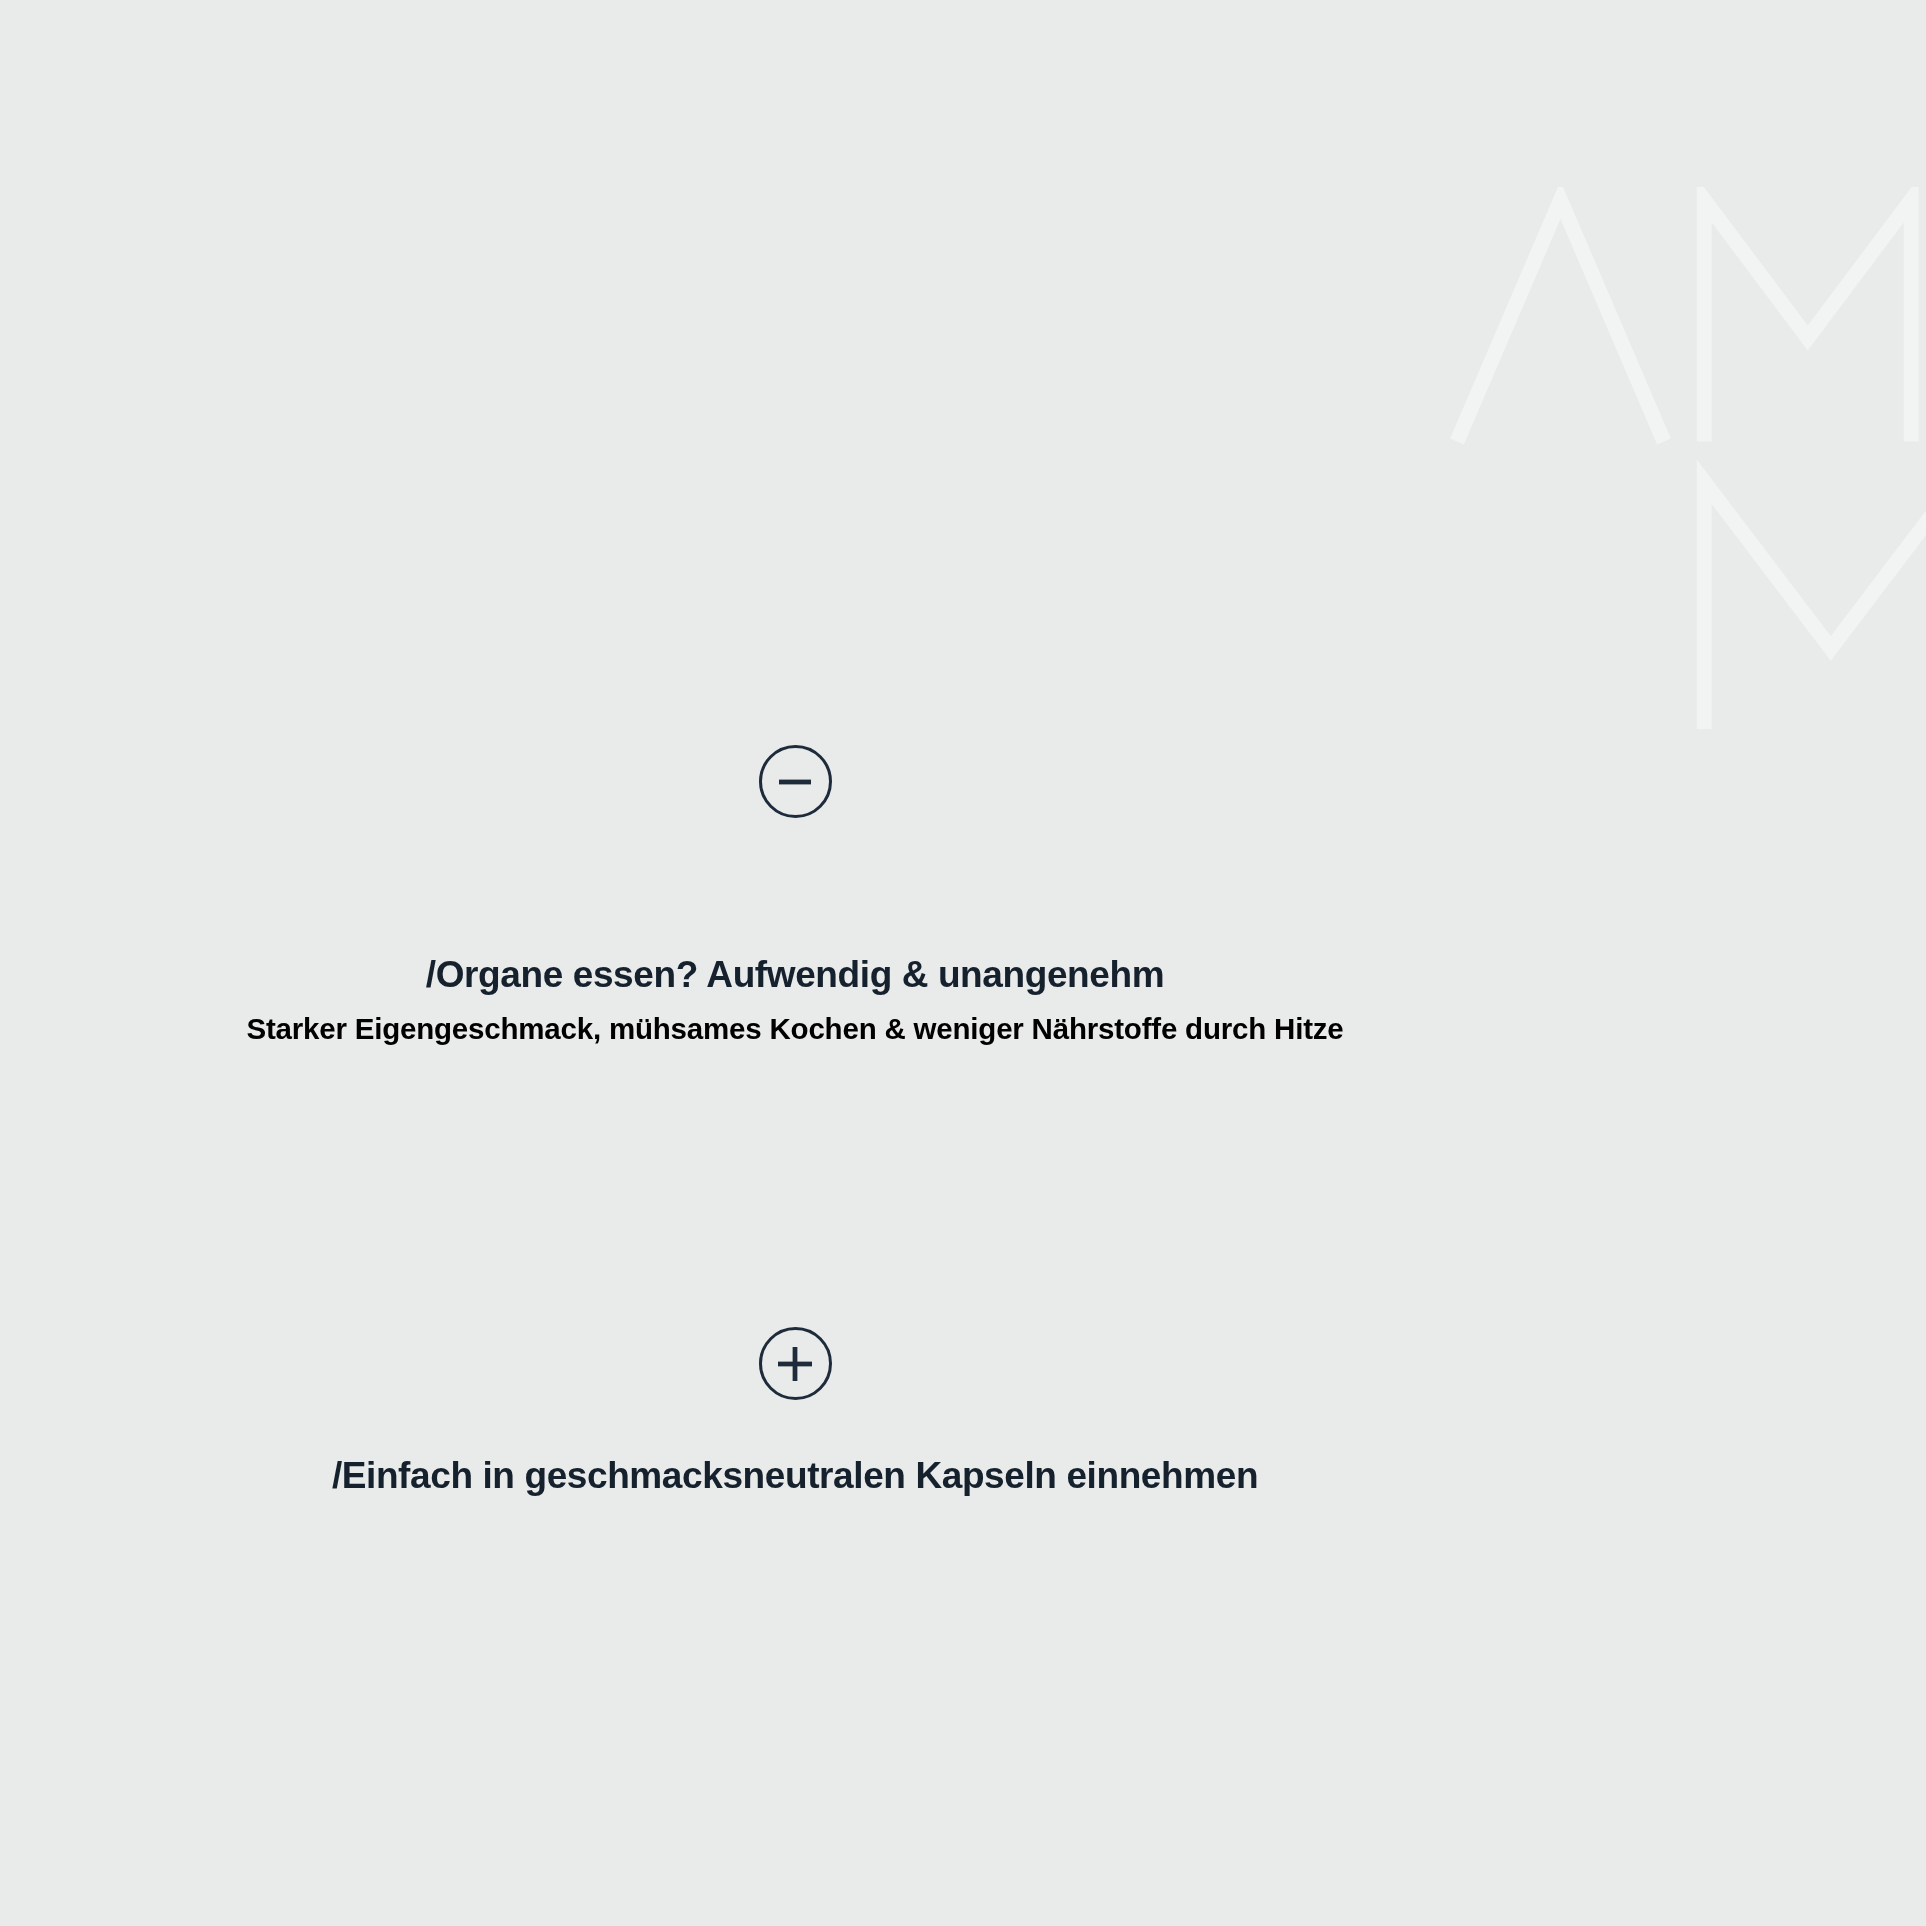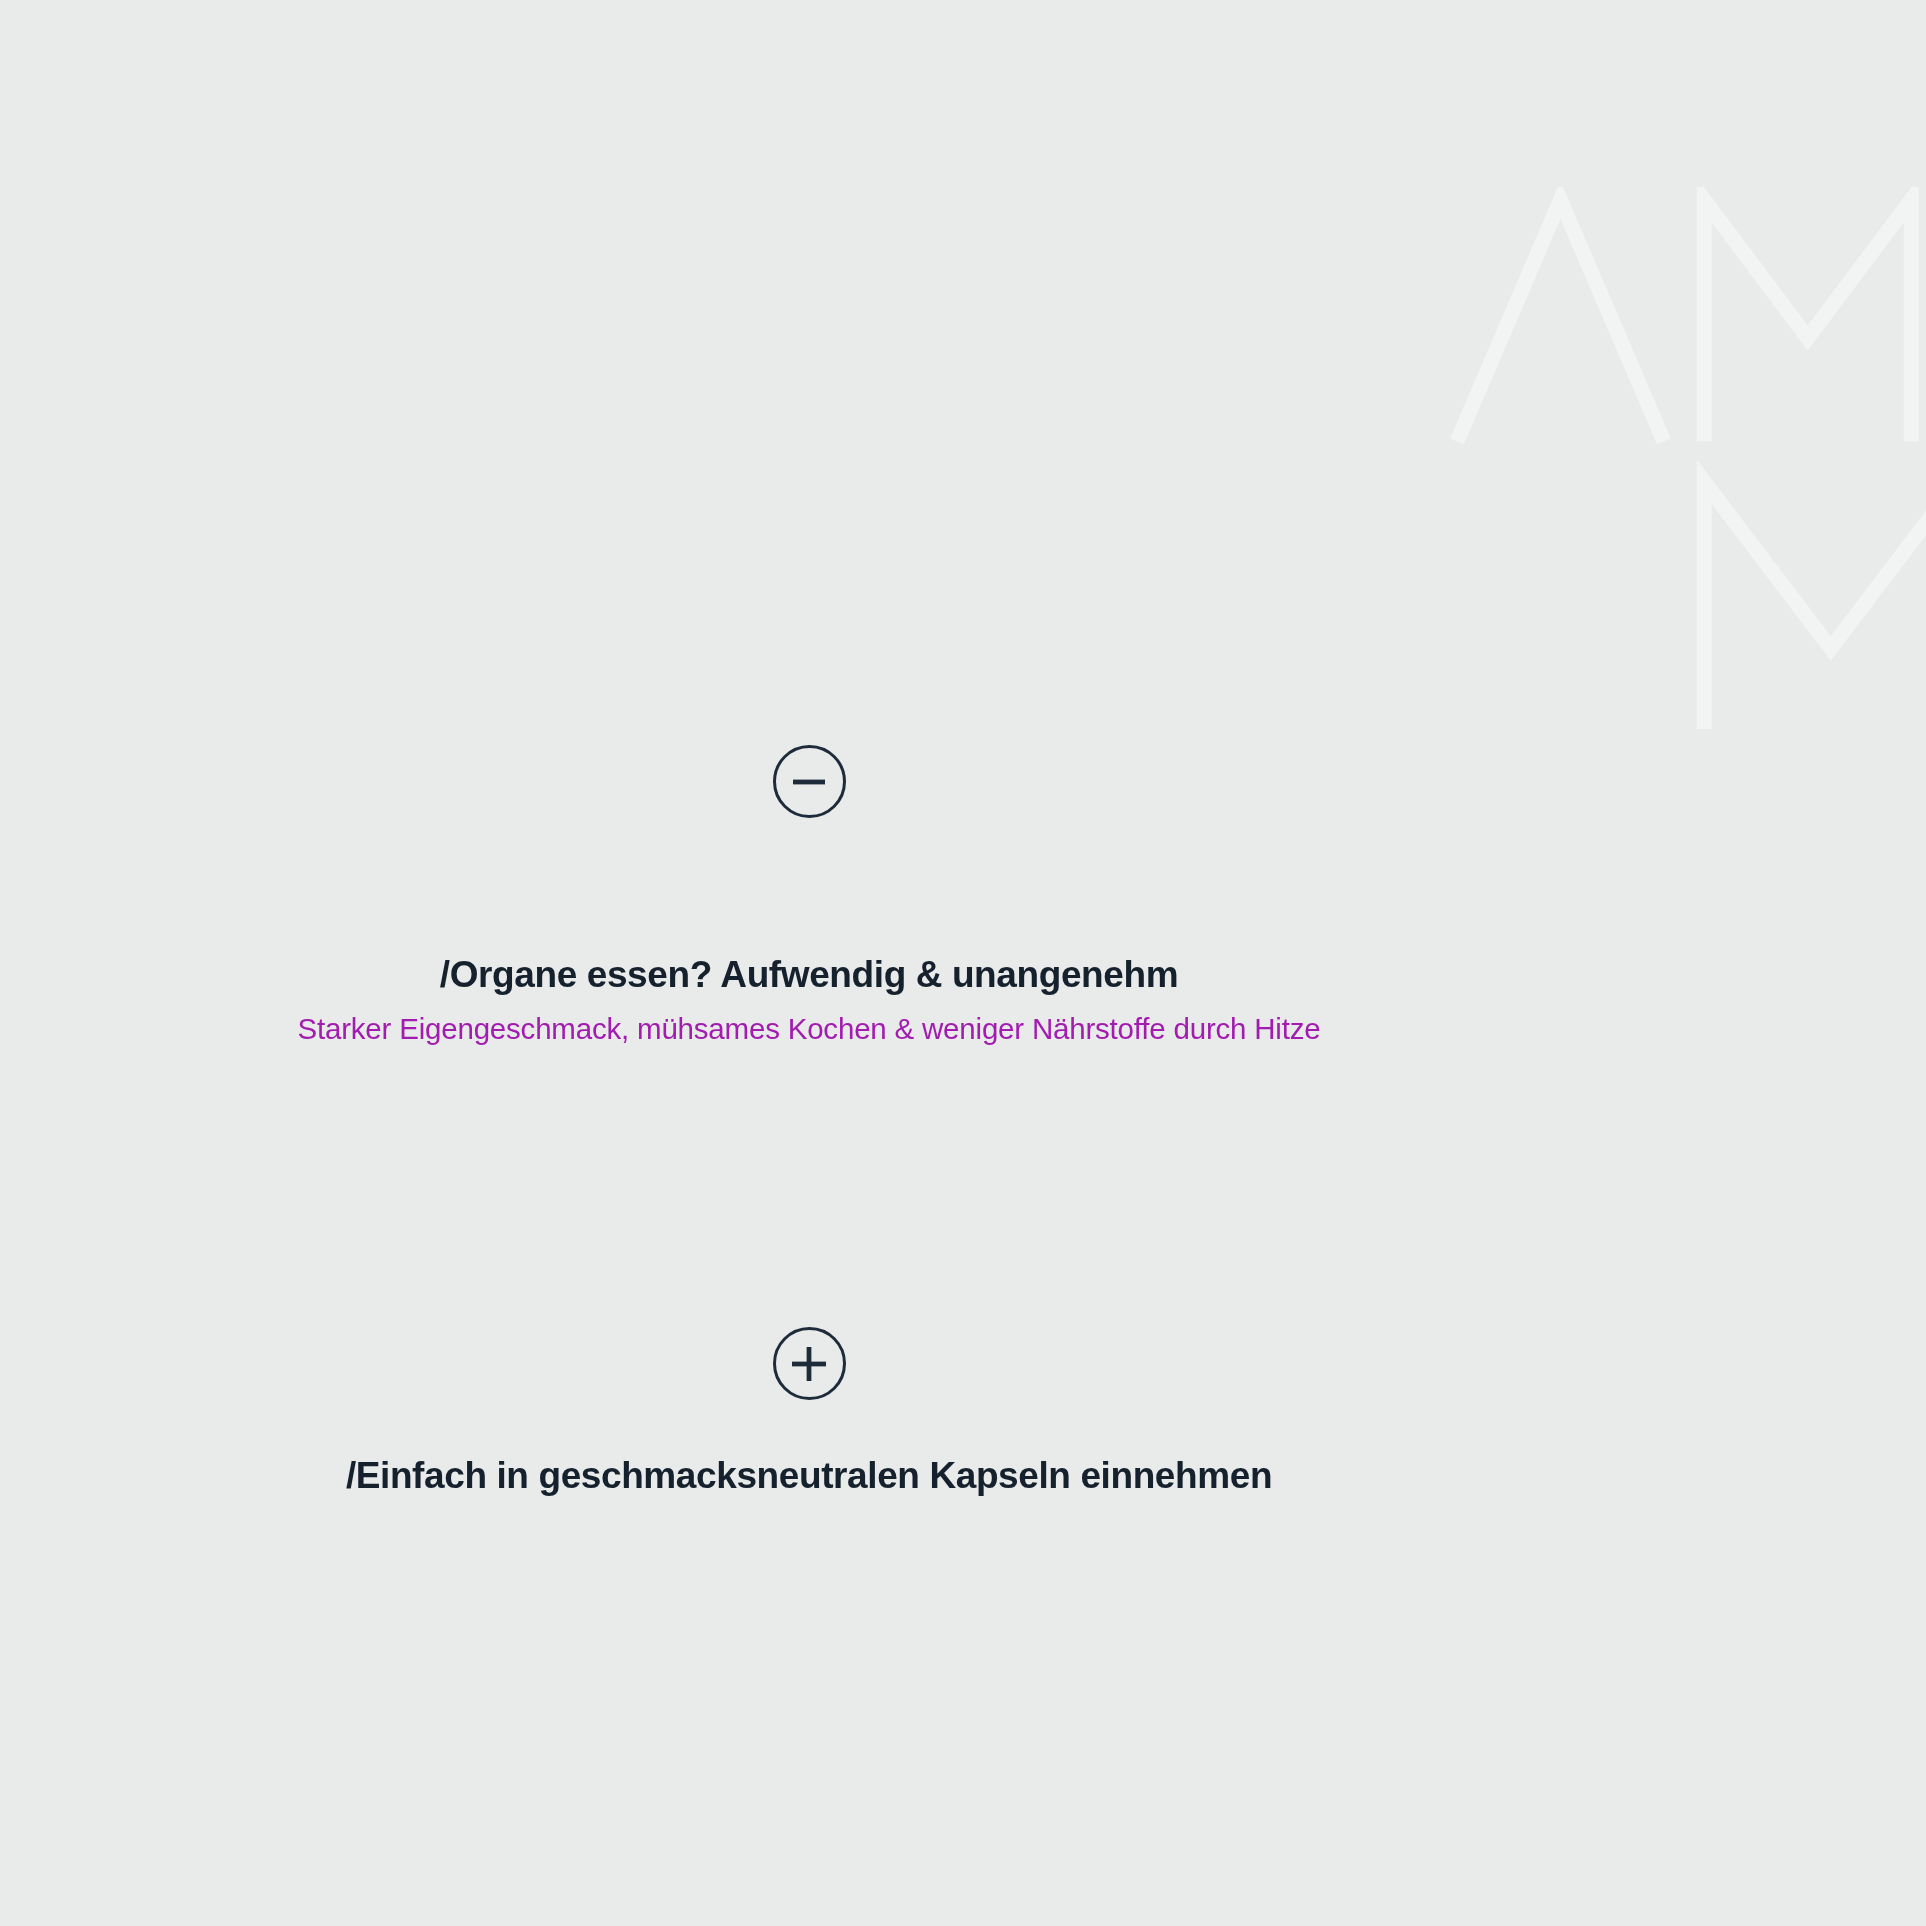--- a/index.html
+++ b/index.html
@@ -62,21 +62,21 @@
     letter-spacing: -0.8px;
     line-height: 1.12;
     color: #16212e;
     margin: 0;
     white-space: nowrap;
   }
 
   
   .row {
     position: absolute;
-    left: 16px;
+    left: 2px;
     width: 1586px;
     text-align: center;
   }
   .row-minus { top: 745px; }
   .row-plus  { top: 1327px; }
 
   .badge {
     width: 73px;
     height: 73px;
     border: 3.6px solid #1d2b3a;
@@ -93,22 +93,22 @@
     margin: 0;
     font-size: 37px;
     font-weight: 700;
     color: #16212e;
     letter-spacing: -0.4px;
     white-space: nowrap;
   }
   .row-sub {
     margin: 13px;
     font-size: 29.5px;
-    font-weight: 400;
-    color: #a21caf;
+    font-weight: 700;
+    color: #000000;
     letter-spacing: -0.2px;
     white-space: nowrap;
   }
 
   .row-minus .row-title { margin-top: 136px; }
   .row-minus .row-sub   { margin-top: 16px; }
 
   .row-plus .row-title { margin-top: 55px; }
   .row-plus .row-sub   { margin-top: 16px; }
 </style>

